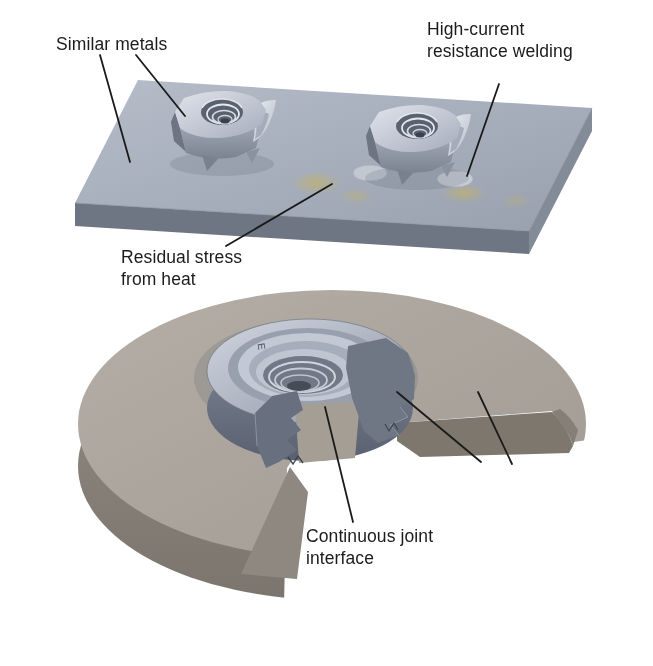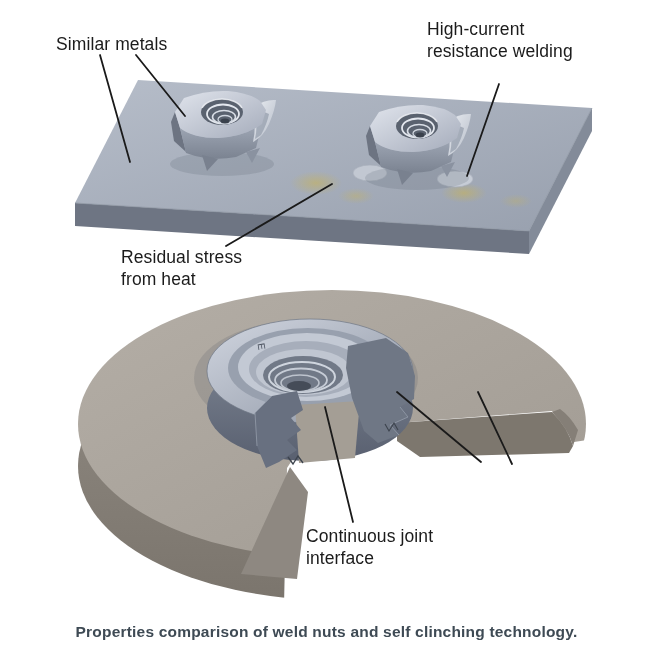--- a/index.html
+++ b/index.html
@@ -152,14 +152,13 @@
 
   <div class="lbl" style="left:56px;top:33px;">Similar metals</div>
 
   <div class="lbl" style="left:427px;top:18px;width:168px;">High-current resistance welding</div>
 
   <div class="lbl" style="left:121px;top:246px;width:140px;">Residual stress from heat</div>
 
 
   <div class="lbl" style="left:306px;top:525px;width:152px;">Continuous joint interface</div>
 
-  <div class="caption">Properties comparison of weld nuts and self clinching technology.</div>
 </div>
 
 </body></html>

